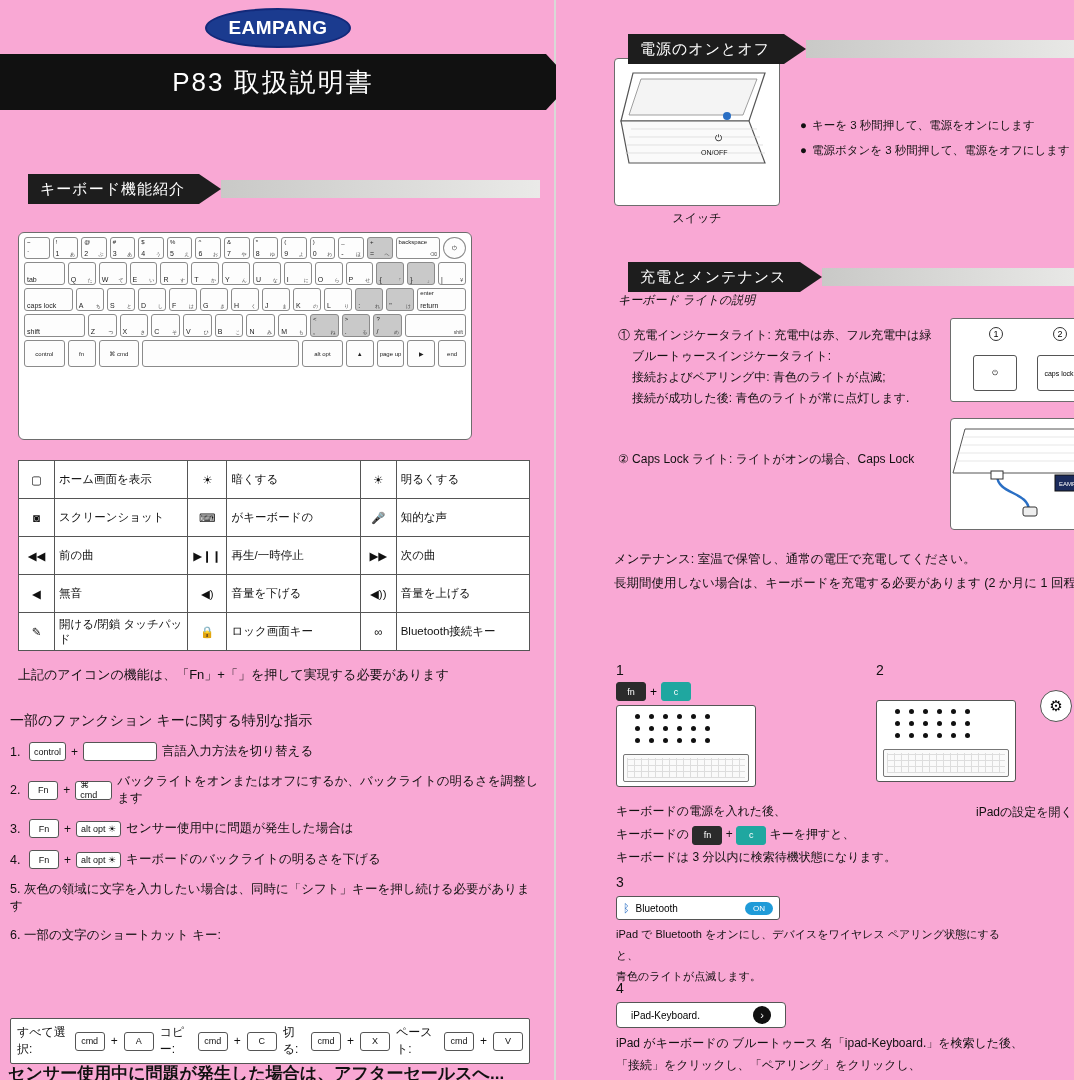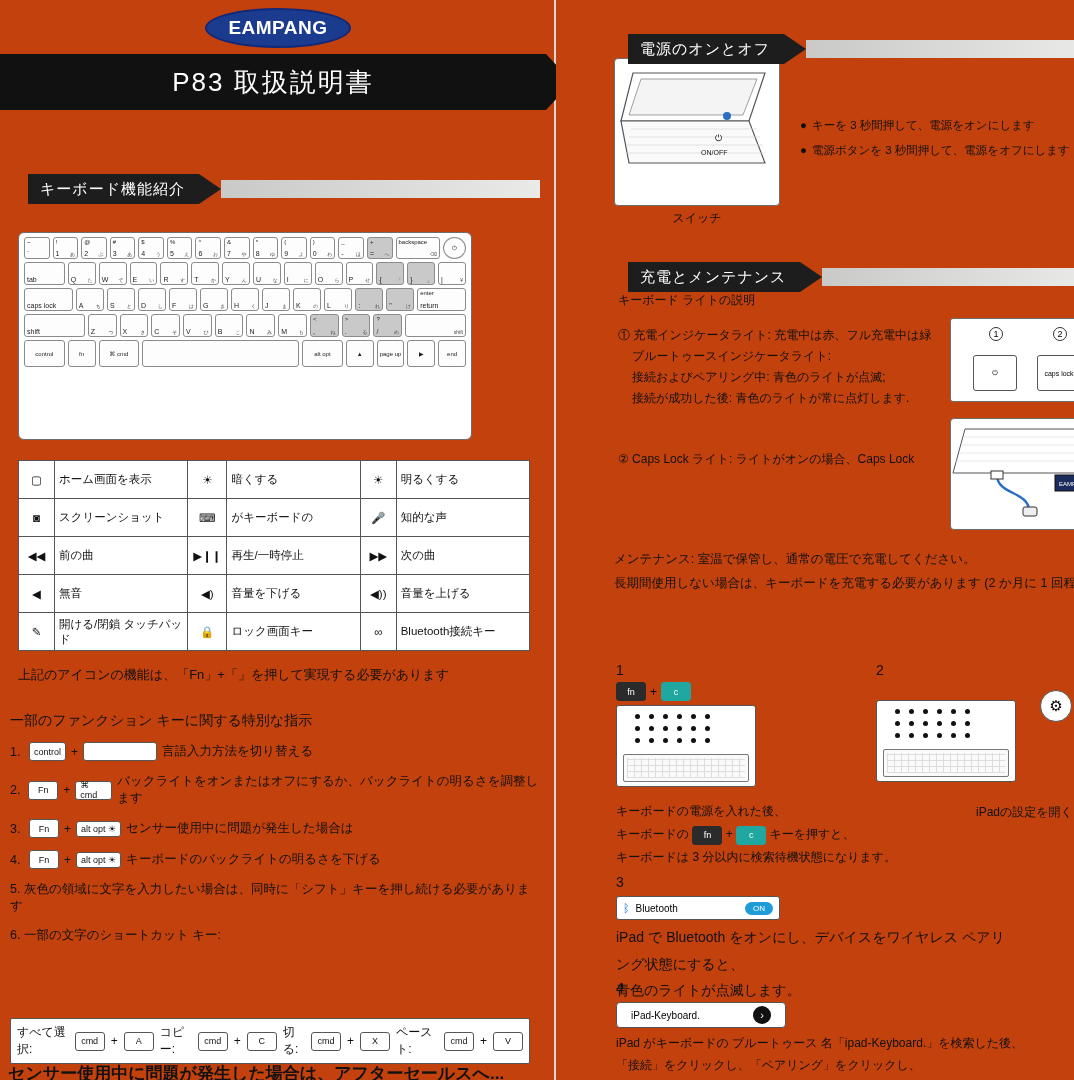--- a/index.html
+++ b/index.html
@@ -11,21 +11,21 @@
     overflow: hidden;
     position: relative;
   }
   .page {
     position: absolute; inset: 0;
     display: flex;
     background: #f2f2f0;
   }
   .col {
     position: relative;
-    background: #c2410c;
+    background: #f9a8d4;
   }
   .col-left { width: 556px; height: 1080px; border-right: 2px solid #d8d8d6; }
   .col-right { width: 518px; height: 1080px; }
 
   
   .brand-wrap {
     position: absolute; top: 2px; left: 0; width: 556px; height: 52px;
     display: flex; align-items: center; justify-content: center;
   }
   .brand-oval {
@@ -135,21 +135,21 @@
   .fig-box {
     border: 1px solid #6d6d6d; border-radius: 4px; background: #fff;
     position: absolute;
   }
   .power-fig { left: 58px; top: 58px; width: 166px; height: 148px; }
   .power-caption { position: absolute; left: 58px; top: 210px; width: 166px; text-align: center; font-size: 12px; color:#111; }
   .bullets { position: absolute; left: 244px; top: 118px; width: 300px; font-size: 11.5px; color:#111; }
   .bullets div { margin-bottom: 10px; }
   .bullets .dot { color: #111; margin-right: 5px; }
   .charge-text { position: absolute; left: 62px; top: 290px; width: 330px; font-size: 12px; color: #111; line-height: 1.75; }
-  .charge-text .h { margin-bottom: 14px; }
+  .charge-text .h { margin-bottom: 14px; font-style: italic; }
   .lights-box { position: absolute; left: 394px; top: 318px; width: 152px; height: 84px; border:1px solid #6d6d6d; background:#fff; border-radius:3px;}
   .lights-box .lk {
     position: absolute; bottom: 10px; width: 44px; height: 36px;
     border: 1px solid #555; border-radius: 3px; background: #fff;
     display: flex; align-items: center; justify-content: center; font-size: 7px;
   }
   .lights-box .lk1 { left: 22px; } .lights-box .lk2 { left: 86px; }
   .lights-box .cnum { position: absolute; top: 8px; font-size: 10px; }
   .lights-box .c1 { left: 38px; } .lights-box .c2 { left: 102px; }
   .circnum { display:inline-block; width:14px; height:14px; border:1px solid #333; border-radius:50%; font-size:9px; line-height:13px; text-align:center; }
@@ -182,21 +182,21 @@
   }
   .step3 { position: absolute; left: 60px; top: 874px; }
   .bt-pill {
     margin-top: 6px; width: 164px; height: 24px; border:1px solid #555; border-radius:3px;
     display:flex; align-items:center; gap:6px; padding: 0 6px; background:#fff; font-size:10px;
   }
   .bt-pill .on {
     margin-left:auto; background:#1f9bd8; color:#fff; font-size:8px;
     border-radius: 10px; padding: 2px 8px;
   }
-  .step3-text { position:absolute; left: 60px; top: 924px; width: 400px; font-size: 14px; color:#111; line-height: 1.9; }
+  .step3-text { position:absolute; left: 60px; top: 924px; width: 400px; font-size: 11px; color:#111; line-height: 1.9; }
   .step4 { position: absolute; left: 60px; top: 980px; }
   .kbd-pill {
     margin-top: 6px; width: 170px; height: 26px; border:1px solid #555; border-radius:4px;
     display:flex; align-items:center; padding: 0 14px; background:#fff; font-size:10px;
   }
   .kbd-pill .arrow {
     margin-left:auto; width:18px; height:18px; border-radius:50%; background:#111; color:#fff;
     display:flex; align-items:center; justify-content:center; font-size:11px;
   }
   .step4-text { position:absolute; left: 60px; top: 1032px; width: 440px; font-size: 12px; color:#111; line-height: 1.85; }

